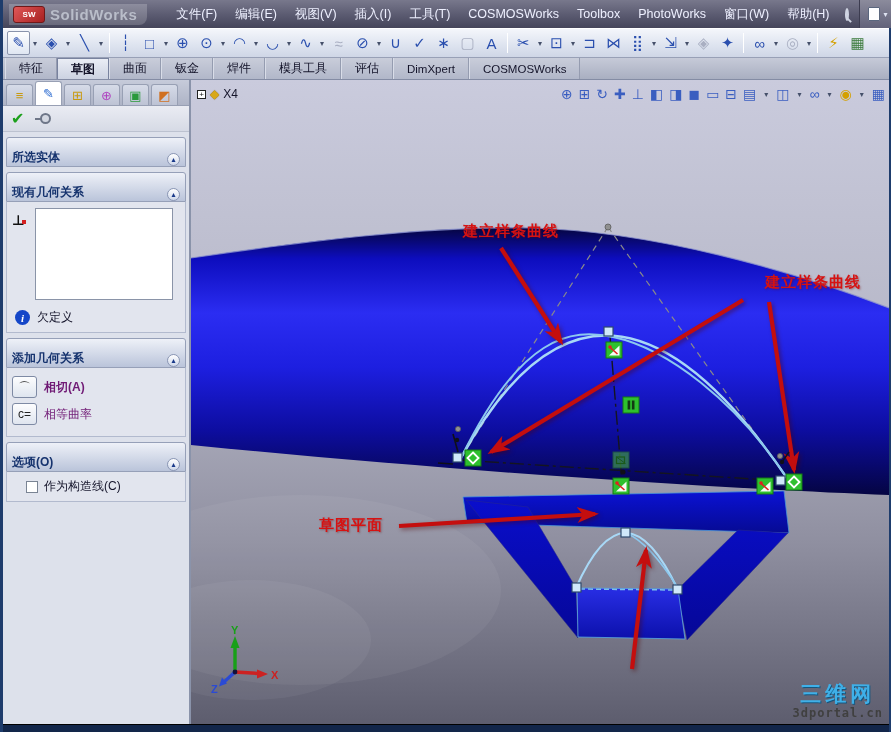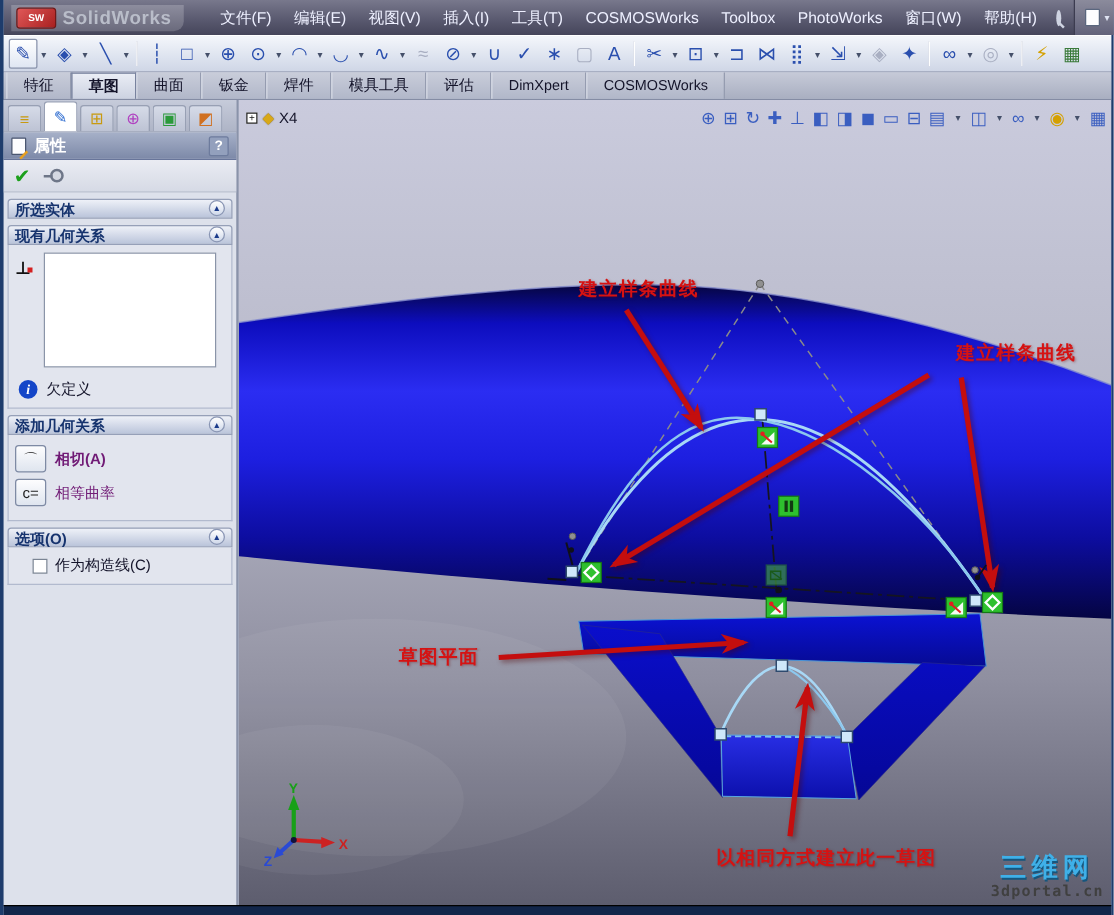--- a/index.html
+++ b/index.html
@@ -77,21 +77,21 @@
   .pm-help { margin-left:auto; width:16px; height:16px; display:grid; place-items:center;
     background:#93a0bd; border:1px solid #6d7b9d; border-radius:2px; color:#fff; font-size:11px; font-weight:bold; }
   .pm-confirm { height:26px; display:flex; align-items:center; gap:16px; padding-left:8px;
     background:linear-gradient(#eaecf3,#d6dae5); border-bottom:1px solid #bcc2d0; }
   .ok-check { color:#1ca01c; font-size:16px; font-weight:bold; cursor:pointer; }
   .pin-icon { width:11px; height:11px; border:2px solid #6e7688; border-radius:50%;
     background:#d4d8e2; position:relative; cursor:pointer; }
   .pin-icon::after { content:""; position:absolute; left:-7px; top:3px; width:7px; height:2px; background:#6e7688; }
 
   .section { margin:5px 3px 0 3px; }
-  .sec-header { height:16px; display:flex; align-items:flex-start; padding:0 5px;
+  .sec-header { height:30px; display:flex; align-items:flex-end; padding:0 5px;
     background:linear-gradient(180deg,#eef1f8,#bac4da); border:1px solid #96a0b8;
     border-radius:3px 3px 0 0; font-size:12px; font-weight:bold; color:#16336e; }
   .sec-collapse { margin-left:auto; width:13px; height:13px; border-radius:50%;
     background:linear-gradient(#ffffff,#cfd8ea); border:1px solid #8a96b4; color:#1a3a8a;
     font-size:8px; display:grid; place-items:center; cursor:pointer; }
   .sec-body { background:#e2e5ee; border:1px solid #b2bace; border-top:none; padding:6px 5px; }
 
   .sel-list { margin-left:12px; width:148px; height:74px; background:#d6eefd;
     border:1px solid #76aed6; box-shadow:inset 0 0 0 2px #a9d6f3; padding:4px 2px;
     font-size:11.5px; color:#101028; line-height:16px; overflow:hidden; }
@@ -236,25 +236,20 @@
   <div class="content">
 
     <div class="leftpanel">
       <div class="pm-tabs">
         <span class="pm-tab" style="color:#c89a10">≡</span>
         <span class="pm-tab active" style="color:#2a6ad0">✎</span>
         <span class="pm-tab" style="color:#c89a10">⊞</span>
         <span class="pm-tab" style="color:#b040c0">⊕</span>
         <span class="pm-tab" style="color:#2a9a3a">▣</span>
         <span class="pm-tab" style="color:#d07020">◩</span>
-      </div>
-      <div class="pm-header">
-        <span class="hicon"></span>
-        <span>属性</span>
-        <span class="pm-help">?</span>
       </div>
       <div class="pm-confirm">
         <span class="ok-check">✔</span>
         <span class="pin-icon"></span>
       </div>
 
       <div class="section">
         <div class="sec-header">
           <span>所选实体</span>
           <span class="sec-collapse">▴</span>
@@ -478,21 +473,20 @@
             <span class="dd2">▾</span>
           <span class="hudi gold">◉</span>
             <span class="dd2">▾</span>
           <span class="hudi">▦</span>
         </div>
       </div>
 
       <div class="anno" style="left:240px; top:142px; width:160px;">建立样条曲线</div>
       <div class="anno" style="left:547px; top:193px; width:150px;">建立样条曲线</div>
       <div class="anno" style="left:110px; top:436px; width:100px;">草图平面</div>
-      <div class="anno" style="left:355px; top:597px; width:230px;">以相同方式建立此一草图</div>
 
       <div class="watermark">
         <div class="wm1">三维网</div>
         <div class="wm2">3dportal.cn</div>
       </div>
     </div>
   </div>
 
   <div class="bottombar"></div>
 </div>

